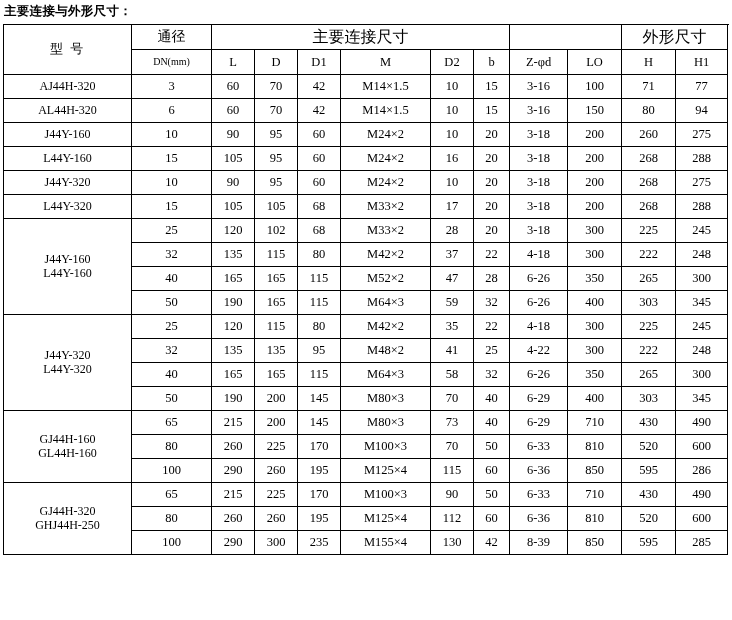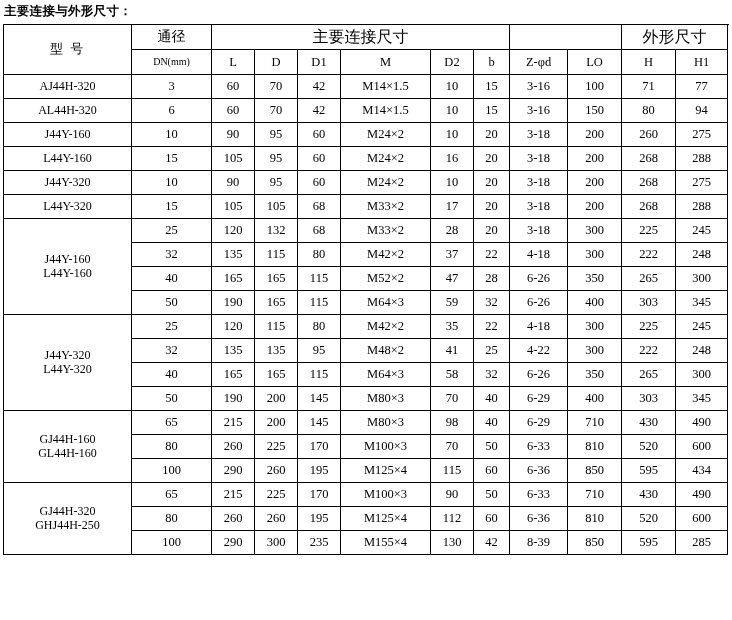--- a/index.html
+++ b/index.html
@@ -199,21 +199,21 @@
           <td>20</td>
           <td>3-18</td>
           <td>200</td>
           <td>268</td>
           <td>288</td>
         </tr>
         <tr>
           <td class="model model-cell" rowspan="4"><span>J44Y-160</span><br><span>L44Y-160</span></td>
           <td>25</td>
           <td>120</td>
-          <td>132</td>
+          <td>102</td>
           <td>68</td>
           <td>M33×2</td>
           <td>28</td>
           <td>20</td>
           <td>3-18</td>
           <td>300</td>
           <td>225</td>
           <td>245</td>
         </tr>
         <tr>
@@ -308,21 +308,21 @@
           <td>303</td>
           <td>345</td>
         </tr>
         <tr>
           <td class="model model-cell" rowspan="3"><span>GJ44H-160</span><br><span>GL44H-160</span></td>
           <td>65</td>
           <td>215</td>
           <td>200</td>
           <td>145</td>
           <td>M80×3</td>
-          <td>98</td>
+          <td>73</td>
           <td>40</td>
           <td>6-29</td>
           <td>710</td>
           <td>430</td>
           <td>490</td>
         </tr>
         <tr>
           <td>80</td>
           <td>260</td>
           <td>225</td>
@@ -339,21 +339,21 @@
           <td>100</td>
           <td>290</td>
           <td>260</td>
           <td>195</td>
           <td>M125×4</td>
           <td>115</td>
           <td>60</td>
           <td>6-36</td>
           <td>850</td>
           <td>595</td>
-          <td>434</td>
+          <td>286</td>
         </tr>
         <tr>
           <td class="model model-cell" rowspan="3"><span>GJ44H-320</span><br><span>GHJ44H-250</span></td>
           <td>65</td>
           <td>215</td>
           <td>225</td>
           <td>170</td>
           <td>M100×3</td>
           <td>90</td>
           <td>50</td>

